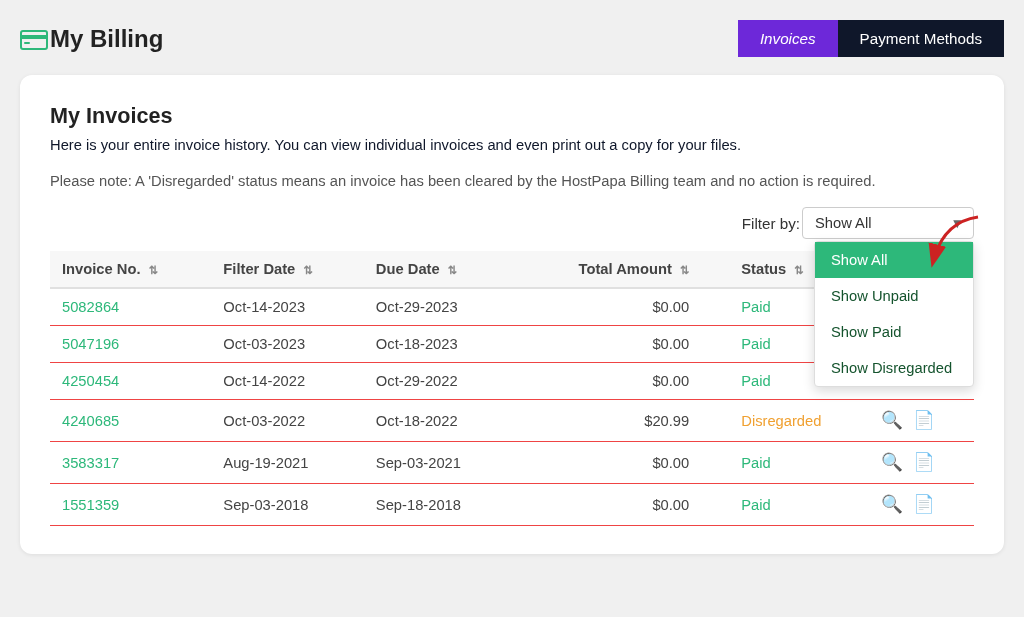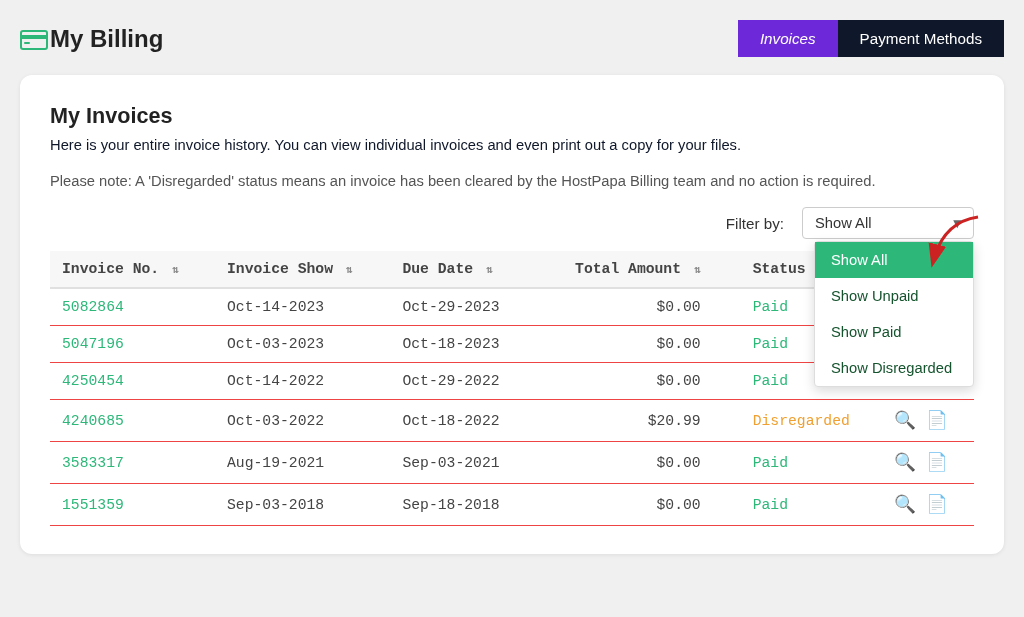--- a/index.html
+++ b/index.html
@@ -96,21 +96,21 @@
       align-items: center;
       justify-content: flex-end;
       margin-bottom: 12px;
       position: relative;
     }
 
     .filter-label {
       font-size: 0.95rem;
       color: #333;
       font-weight: 500;
-      margin-right: 18px;
+      margin-right: 2px;
     }
 
     .filter-select-wrapper {
       position: relative;
       display: inline-flex;
       align-items: center;
     }
 
     .filter-select {
       appearance: none;
@@ -169,21 +169,20 @@
 
     .arrow-container svg {
       width: 70px;
       height: 60px;
     }
 
     table {
       width: 100%;
       border-collapse: collapse;
       font-size: 0.92rem;
-      font-family: Liberation Mono, monospace;
     }
 
     thead tr {
       background: #f7f7f7;
       border-bottom: 2px solid #e0e0e0;
     }
 
     th {
       padding: 10px 12px;
       text-align: left;
@@ -294,21 +293,21 @@
   </div>
 
   <table>
     <thead>
       <tr>
         <th>
           <span>Invoice No.</span>
           <span class="sort-icon">⇅</span>
         </th>
         <th>
-          <span>Invoice Show</span>
+          <span>Filter Date</span>
           <span class="sort-icon">⇅</span>
         </th>
         <th>
           <span>Due Date</span>
           <span class="sort-icon">⇅</span>
         </th>
         <th style="text-align:right; padding-right:40px;">
           <span>Total Amount</span>
           <span class="sort-icon">⇅</span>
         </th>

